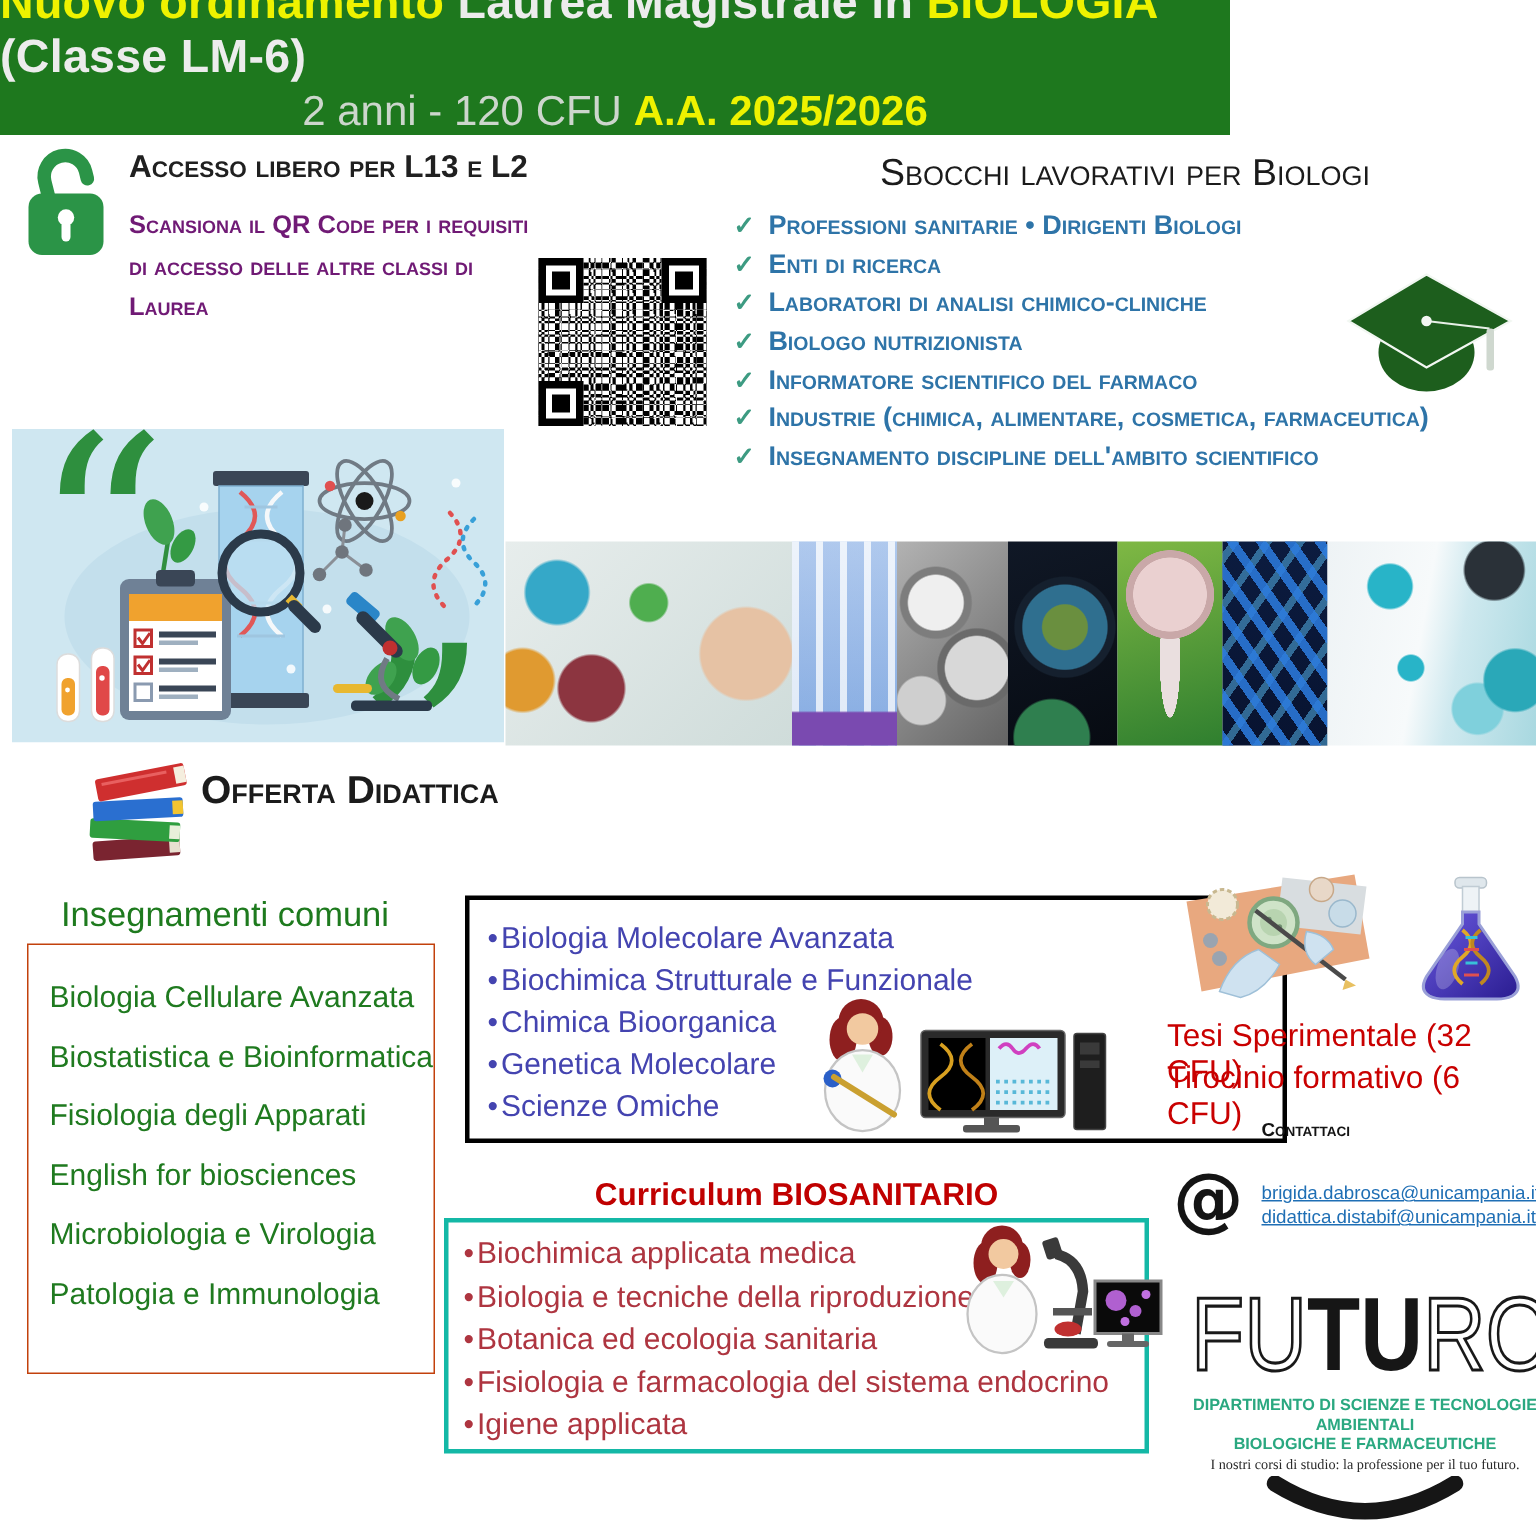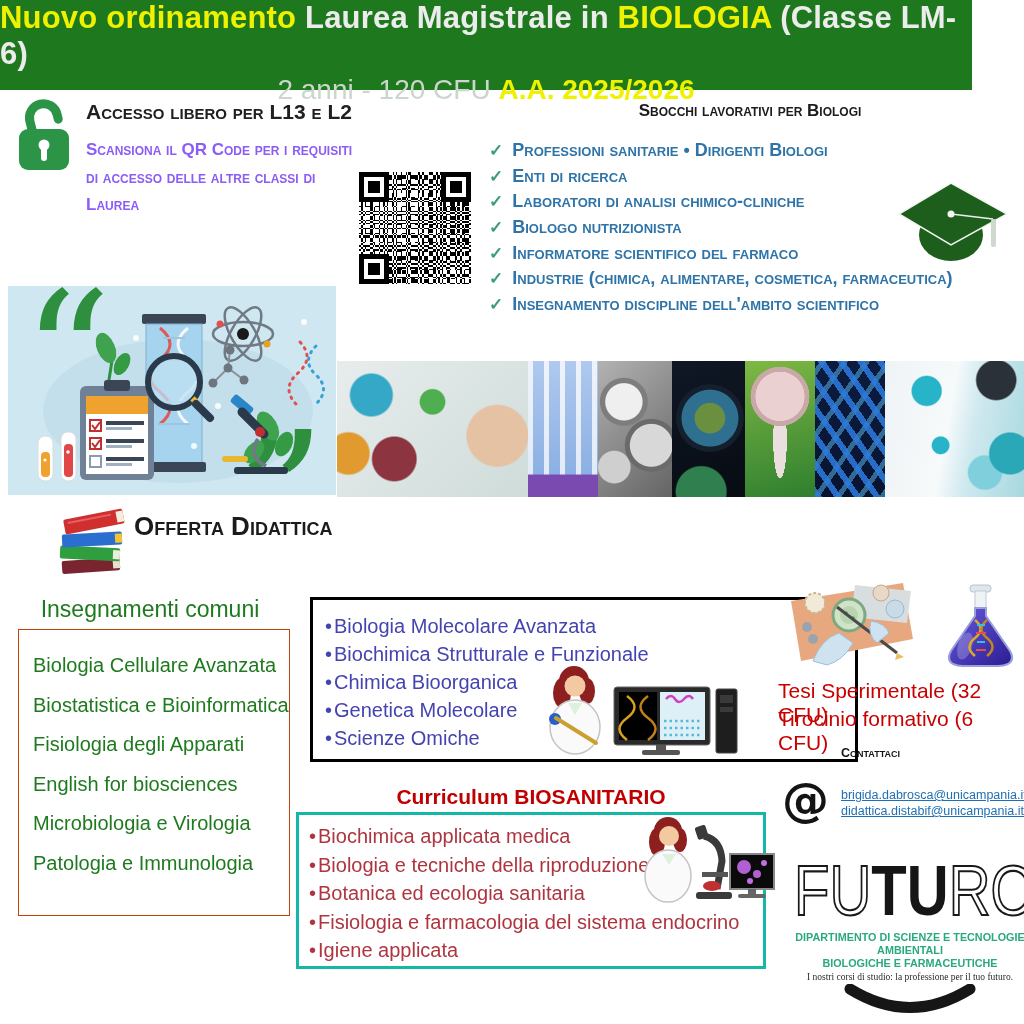--- a/index.html
+++ b/index.html
@@ -2,47 +2,47 @@
 <html><head>
 <meta charset="utf-8">
 <style>
   html,body{margin:0;padding:0;background:#fff;}
   #poster{position:relative;width:1024px;height:1024px;background:#fff;overflow:hidden;
           font-family:"Liberation Sans",sans-serif;}
   .abs{position:absolute;}
   .sc{font-variant:small-caps;}
 
   
-  .hdr{left:0;top:0;width:972px;height:90px;background:#1e781e;display:flex;flex-direction:column;
-       align-items:center;justify-content:flex-start;gap:2px;}
+  .hdr{left:0;top:0;width:820px;height:90px;background:#1e781e;display:flex;flex-direction:column;
+       align-items:center;justify-content:flex-end;gap:2px;}
   .hdr-l1{font-size:31px;font-weight:600;letter-spacing:.2px;}
   .hdr-l2{font-size:28px;font-weight:500;}
   .yel{color:#eef200;}
   .wht{color:#ececec;}
   .gry{color:#ccd6cc;}
   .yel-b{color:#eef200;font-weight:700;}
 
   
   .access-title{left:86px;top:100px;width:360px;font-size:21px;font-weight:700;color:#202020;}
-  .access-sub{left:86px;top:136px;width:272px;font-size:17px;line-height:1.62;color:#8b5cf6;font-weight:600;}
+  .access-sub{left:86px;top:136px;width:272px;font-size:17px;line-height:1.62;color:#701a75;font-weight:600;}
 
   
   .qr{left:353px;top:166px;width:124px;height:124px;background:#fff;}
   .qr-noise{position:absolute;inset:6px;
     background:
       repeating-conic-gradient(#000 0% 25%, #fff 0% 50%) 0 0/14px 14px,
       repeating-conic-gradient(#000 0% 25%, #fff 0% 50%) 4px 7px/22px 22px,
       repeating-conic-gradient(#000 0% 25%, #fff 0% 50%) 2px 3px/9px 9px;
     background-blend-mode:difference,difference,normal;}
   .finder{position:absolute;width:30px;height:30px;border:5px solid #000;background:#fff;box-sizing:border-box;}
   .finder::after{content:"";position:absolute;left:4px;top:4px;width:12px;height:12px;background:#000;}
   .f-tl{left:6px;top:6px;} .f-tr{right:6px;top:6px;} .f-bl{left:6px;bottom:6px;}
 
   
-  .sb-title{left:480px;top:101px;width:540px;text-align:center;font-size:17px;font-weight:700;color:#1b1b1b;}
+  .sb-title{left:480px;top:101px;width:540px;text-align:center;font-size:25px;font-weight:400;color:#1b1b1b;}
   .sb-list{left:489px;top:140px;width:540px;}
   .sb-item{display:flex;align-items:baseline;height:25.7px;font-size:18px;color:#2e74a8;font-weight:600;white-space:nowrap;}
   .tick{color:#3d9b82;font-size:17px;margin-right:9px;font-weight:700;}
 
   
   .offerta-title{left:134px;top:511px;font-size:26px;font-weight:700;color:#1b1b1b;}
   .bm-title{left:296px;top:560px;width:460px;text-align:center;font-size:21px;font-weight:700;color:#1616cc;}
   .comuni-title{left:10px;top:596px;width:280px;text-align:center;font-size:23px;font-weight:400;color:#1e7a1e;}
   .bs-title{left:296px;top:785px;width:470px;text-align:center;font-size:21px;font-weight:700;color:#c00000;}
 

